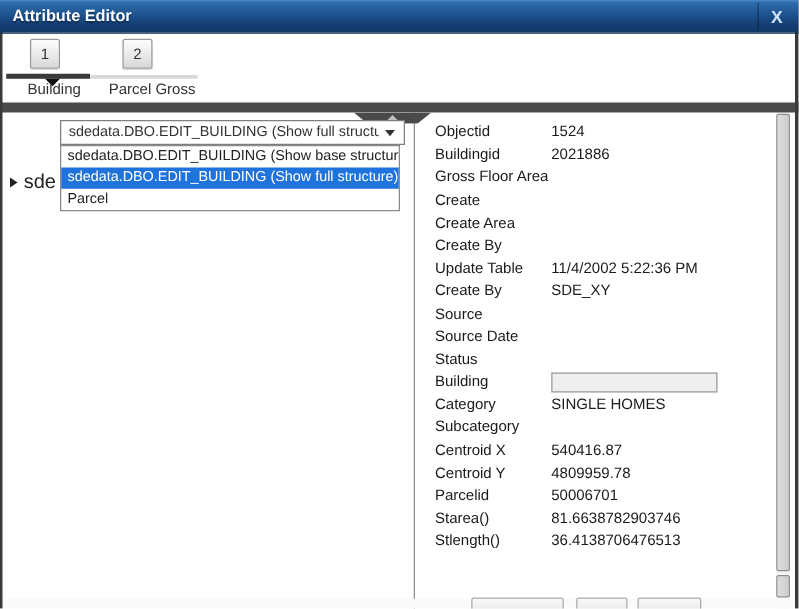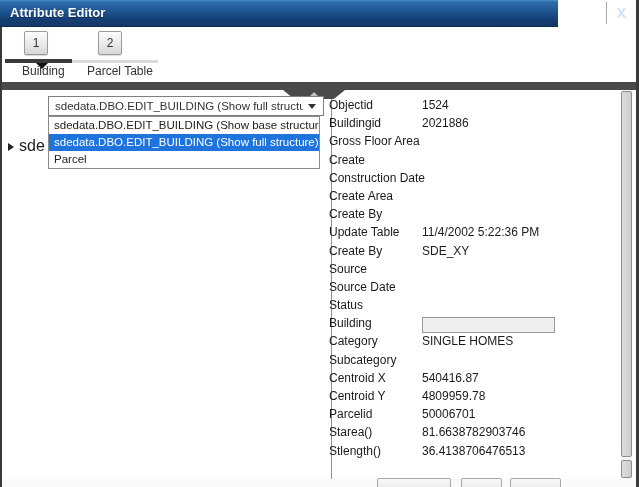--- a/index.html
+++ b/index.html
@@ -9,21 +9,21 @@
   .window {
     position:relative; width:639px; height:487px; background:#fff;
     overflow:hidden;
   }
   .edge { position:absolute; background:#3a3a3a; z-index:40; }
   .edge.left  { left:0; top:0; width:2px; height:487px; }
   .edge.right { left:636px; top:0; width:3px; height:487px; }
 
   
   .titlebar {
-    position:absolute; left:0; top:0; width:558px; height:27px;
+    position:absolute; left:0; top:0; width:639px; height:27px;
     background:linear-gradient(180deg,#4a8bc9 0%, #2f6cab 8%, #1d538f 45%, #143f74 75%, #123763 100%);
     border-bottom:1px solid #0d2c52; z-index:45;
   }
   .titlebar .title {
     position:absolute; left:10px; top:0; line-height:26px;
     color:#ffffff; font-size:13px; font-weight:bold; text-shadow:0 1px 1px rgba(0,0,0,.4);
   }
   .close-divider { position:absolute; left:606px; top:2px; width:1px; height:22px; background:rgba(0,0,0,.35); }
   .close-btn {
     position:absolute; left:607px; top:0; width:29px; height:26px;
@@ -90,21 +90,21 @@
     background:#fff; border:1px solid #8a8a8a; z-index:20;
   }
   .dropdown .opt {
     height:17px; line-height:17px; padding-left:5px;
     font-size:11.5px; color:#222; white-space:nowrap; overflow:hidden; cursor:pointer;
   }
   .dropdown .opt.hl { background:#1e73dd; color:#fff; }
 
   
   .v-divider { position:absolute; left:331px; top:90px; width:1px; height:397px; background:#8f8f8f; }
-  .attr-list { position:absolute; left:329px; top:96px; width:268px; }
+  .attr-list { position:absolute; left:348px; top:96px; width:268px; }
   .attr-row  { height:18.2px; line-height:18.2px; font-size:12px; color:#1a1a1a; white-space:nowrap; }
   .attr-row .attr-label { display:inline-block; width:93px; vertical-align:top; }
   .attr-row .attr-value { display:inline-block; vertical-align:top; }
   .attr-row .attr-input {
     display:none; width:133px; height:16px; margin-top:1px; vertical-align:middle;
     background:#efefef; border:1px solid #9a9a9a; font-family:"Liberation Sans",sans-serif; font-size:11px;
   }
 
   
   .scrollbar { position:absolute; left:621px; top:90px; width:11px; height:397px; background:#f5f5f5; }
@@ -137,21 +137,21 @@
     <span class="close-divider"></span>
     <span class="close-btn">X</span>
   </div>
 
   <div class="step-btn s1">1</div>
   <div class="step-btn s2">2</div>
   <div class="step-track"></div>
   <div class="step-track-active"></div>
   <div class="step-pointer"></div>
   <div class="step-label l1">Building</div>
-  <div class="step-label l2">Parcel Table</div>
+  <div class="step-label l2">Parcel Gross</div>
 
   <div class="sep-bar"></div>
   <div class="collapse-tab">
     <span class="up-tri"></span>
   </div>
 
   <span class="filter-label">Filter:</span>
   <div class="combobox">
     <span class="combo-text">sdedata.DBO.EDIT_BUILDING (Show full structure)</span>
     <span class="combo-arrow"></span>
@@ -181,23 +181,20 @@
       <div class="attr-row">
       <span class="attr-label">Buildingid</span><span class="attr-value">2021886</span>
     </div>
       <div class="attr-row">
       <span class="attr-label">Gross Floor Area</span><span class="attr-value"></span>
     </div>
       <div class="attr-row">
       <span class="attr-label">Create</span><span class="attr-value"></span>
     </div>
       <div class="attr-row">
-      <span class="attr-label">Construction Date</span><span class="attr-value"></span>
-    </div>
-      <div class="attr-row">
       <span class="attr-label">Create Area</span><span class="attr-value"></span>
     </div>
       <div class="attr-row">
       <span class="attr-label">Create By</span><span class="attr-value"></span>
     </div>
       <div class="attr-row">
       <span class="attr-label">Update Table</span><span class="attr-value">11/4/2002 5:22:36 PM</span>
     </div>
       <div class="attr-row">
       <span class="attr-label">Create By</span><span class="attr-value">SDE_XY</span>

